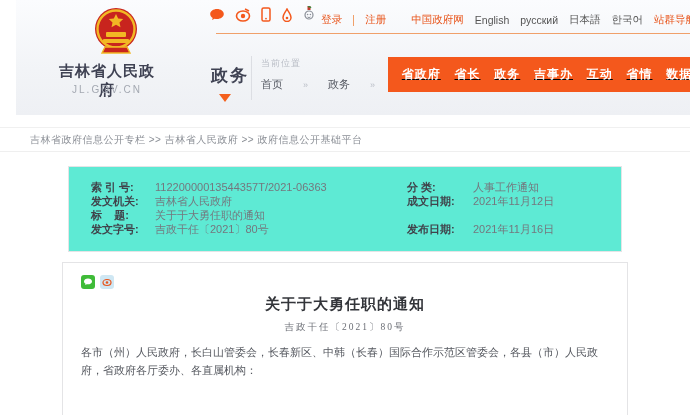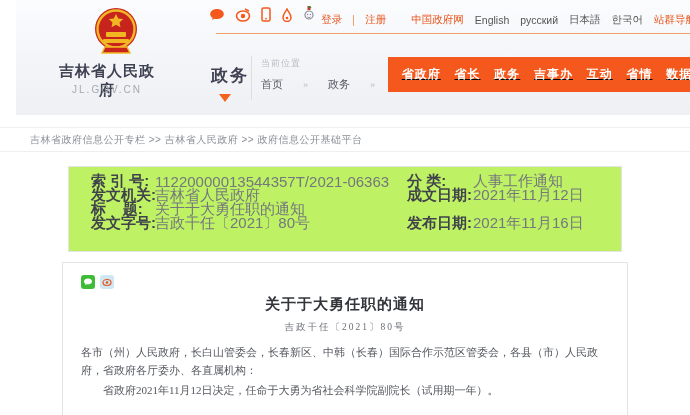--- a/index.html
+++ b/index.html
@@ -63,24 +63,24 @@
   .crumb-strip {
     position:absolute; left:0; top:115px; width:690px; height:25px; background:#fff;
     border-top:1px solid #f0f0f0; border-bottom:1px solid #efefef;
     display:flex; align-items:center; padding-left:30px;
     font-size:10px; color:#8b8f96; letter-spacing:0.5px;margin-top:12px;
   }
 
   
   .info-box {
     position:absolute; left:68px; top:166px; width:554px; height:86px;
-    border:1px solid #e4e4e6; background:#bef264;
+    border:1px solid #e4e4e6; background:#5eead4;
     display:grid; grid-template-columns:64px 252px 66px 1fr;
     grid-auto-rows:14px; align-items:center;
-    padding:7px 0 0 22px; font-size:15px;
+    padding:13px 0 0 22px; font-size:11px;
   }
   .info-box .lbl { color:#40434b; font-weight:bold; white-space:pre; }
   .info-box .val { color:#74777e; }
 
   
   .article-box {
     position:absolute; left:62px; top:262px; width:566px; height:180px;
     border:1px solid #e4e4e6; background:#fff; padding:12px 18px 0 18px;
     font-family:"Liberation Serif","DejaVu Serif",serif;
   }
@@ -230,17 +230,16 @@
       <span class="share-sq share-weibo">
         <svg width="10" height="9" viewBox="0 0 10 9">
             <ellipse cx="5" cy="4.5" rx="4" ry="3" fill="none" stroke="#e8541a" stroke-width="1.2"></ellipse>
             <circle cx="5" cy="4.5" r="1.3" fill="#e8541a"></circle>
           </svg>
       </span>
     </div>
     <div class="art-title">关于于大勇任职的通知</div>
     <div class="art-docno">吉政干任〔2021〕80号</div>
     <div class="art-p">各市（州）人民政府，长白山管委会，长春新区、中韩（长春）国际合作示范区管委会，各县（市）人民政府，省政府各厅委办、各直属机构：</div>
-    <div class="art-p indent">省政府2021年11月12日决定，任命于大勇为省社会科学院副院长（试用期一年）。</div>
 
   </div>
 
 </div>
 
 </body></html>

